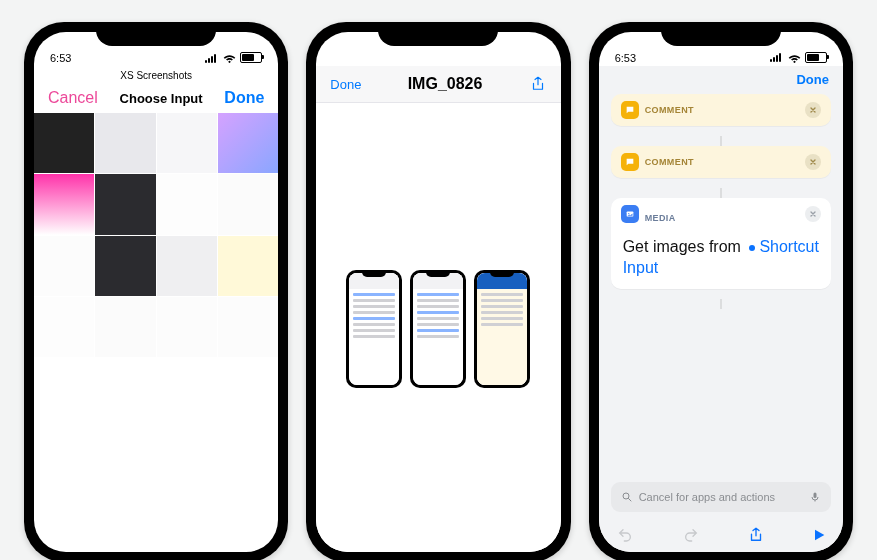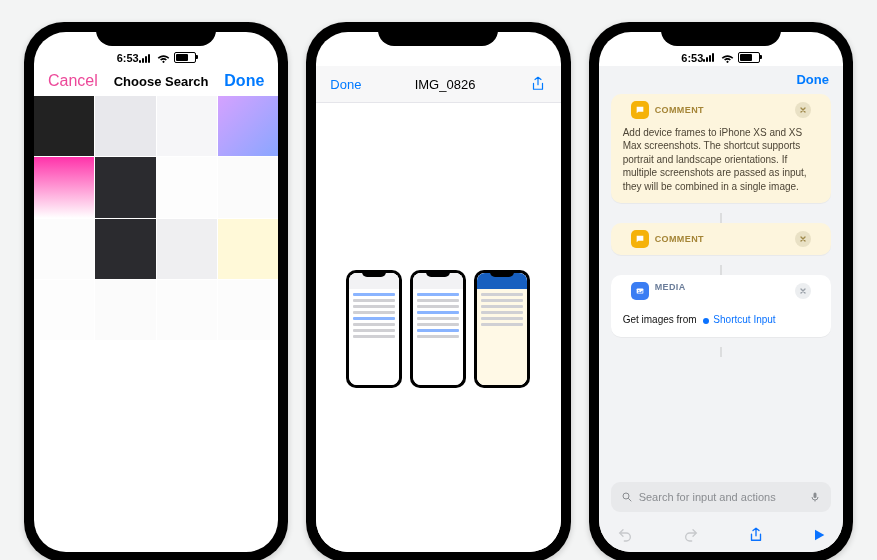--- a/index.html
+++ b/index.html
@@ -4,21 +4,21 @@
   <style>
     
     html,body{margin:0;padding:0;background:#f3f4f4;font-family:-apple-system,BlinkMacSystemFont,"Helvetica Neue",Arial,sans-serif;-webkit-font-smoothing:antialiased}
     .stage{width:877px;height:560px;position:relative;background:#f3f4f4;overflow:hidden}
     .row{display:flex;justify-content:space-between;gap:18px;padding:22px 24px 0}
     
     .phone{width:259px;height:520px;background:#000;border-radius:40px;position:relative;box-shadow:0 2px 6px rgba(0,0,0,.18);padding:10px}
     .screen{position:absolute;inset:10px;border-radius:32px;overflow:hidden;background:#fff}
     .notch{position:absolute;top:0;left:50%;transform:translateX(-50%);width:120px;height:24px;background:#000;border-radius:0 0 16px 16px;z-index:5}
     
-    .status{height:32px;display:flex;align-items:flex-end;justify-content:center;padding:0 16px 2px;font-size:11px;font-weight:700;color:#000}
+    .status{height:32px;display:flex;align-items:flex-end;justify-content:space-between;padding:0 16px 2px;font-size:11px;font-weight:400;color:#000}
     .status.light{color:#000}
     .sigs{display:flex;align-items:center;gap:4px}
     .bars{display:inline-block;width:14px;height:10px;position:relative}
     .bars i{position:absolute;bottom:0;width:2px;background:#000;border-radius:1px}
     .bars i:nth-child(1){left:0;height:3px}
     .bars i:nth-child(2){left:3px;height:5px}
     .bars i:nth-child(3){left:6px;height:7px}
     .bars i:nth-child(4){left:9px;height:9px}
     .wifi{width:13px;height:13px}
     .batt{display:inline-block;width:20px;height:9px;border:1px solid #000;border-radius:2px;position:relative}
@@ -42,21 +42,21 @@
     .t9{background:#fcfcfc}
     .t10{background:#2b2b2f}
     .t11{background:#efeff1}
     .t12{background:#fff9d8}
     .t13{background:#fdfdfd}
     .t14{background:#fbfbfb}
     .t15{background:#fcfcfc}
     .t16{background:#fcfcfc}
     
     .preview-nav{height:36px;display:flex;align-items:center;justify-content:space-between;padding:0 14px;background:#f7f7f8;border-bottom:1px solid #e5e5ea}
-    .preview-nav .ttl{font-weight:400;font-size:13px}
+    .preview-nav .ttl{font-weight:700;font-size:16px}
     .share{width:18px;height:18px;color:#007aff}
     .canvas{background:#fff;height:calc(100% - 36px - 32px);display:flex;align-items:center;justify-content:center}
     .mini-row{display:flex;gap:8px}
     .mini{width:56px;height:118px;background:#000;border-radius:10px;position:relative}
     .mini:before{content:"";position:absolute;inset:3px;background:#fff;border-radius:8px}
     .mini i{position:absolute;top:0;left:50%;transform:translateX(-50%);width:24px;height:7px;background:#000;border-radius:0 0 5px 5px;z-index:1}
     .mini .mc{position:absolute;inset:3px;border-radius:8px;overflow:hidden;background:#fff;display:flex;flex-direction:column}
     .mini .hd{height:16px;background:#f2f2f4}
     .mini .bd{flex:1;padding:4px;display:flex;flex-direction:column;gap:3px}
     .mini .ln{height:3px;border-radius:1px;background:#d0d0d4}
@@ -66,32 +66,32 @@
     
     .editor-body{background:#f2f3f5;height:calc(100% - 32px);overflow:hidden;display:flex;flex-direction:column}
     .ed-head{display:flex;align-items:center;justify-content:flex-end;height:28px;padding:0 14px}
     .ed-head .done{color:#007aff;font-weight:600;font-size:13px}
     .ed-title{display:flex;align-items:center;justify-content:space-between;padding:0 14px 8px}
     .ed-title h1{margin:0;font-size:21px;font-weight:800;color:#111}
     .pill{width:24px;height:24px;border-radius:50%;background:#0a84ff;display:flex;align-items:center;justify-content:center;color:#fff;font-weight:700}
     .cards{flex:1;overflow:hidden;padding:0 12px}
     .card{background:#fff;border-radius:10px;margin-bottom:10px;box-shadow:0 1px 0 rgba(0,0,0,.04)}
     .card.comment{background:#fdf5dd}
-    .card .chead{display:flex;align-items:center;justify-content:space-between;padding:7px 20px}
+    .card .chead{display:flex;align-items:center;justify-content:space-between;padding:7px 10px}
     .chip{width:18px;height:18px;border-radius:5px;background:#f5b20a;display:inline-flex;align-items:center;justify-content:center;margin-right:6px}
     .chip.blue{background:#3a7df3}
     .chip.gray{background:#9da3ab}
     svg{display:block}
     .clabel{font-size:9px;font-weight:700;letter-spacing:.4px;color:#a48436}
     .clabel.blue{color:#6b7d9a}
     .clabel.gray{color:#8a8f96}
     .close{width:16px;height:16px;border-radius:50%;background:#e9e1c5;display:flex;align-items:center;justify-content:center;color:#a08a4c}
     .close.white{background:#eceef0;color:#9aa0a8}
     .cbody{padding:0 12px 10px;font-size:10px;line-height:1.35;color:#4d4536}
-    .card.action .cbody{color:#111;font-size:10px;padding:6px 12px 10px}
+    .card.action .cbody{color:#111;font-size:16px;padding:6px 12px 10px}
     .token{color:#0a72ff}
     .dot{display:inline-block;width:6px;height:6px;border-radius:50%;background:#0a72ff;margin:0 4px;vertical-align:middle}
     .connector{height:10px;display:flex;justify-content:center}
     .connector i{width:2px;height:10px;background:#dcddde}
     .search{background:#e8e9eb;border-radius:9px;margin:6px 12px;display:flex;align-items:center;height:30px;padding:0 10px;gap:6px;color:#8a8d91;font-size:11px}
     .toolbar{height:34px;display:flex;align-items:center;justify-content:space-between;padding:0 16px;color:#c7c9cc}
     .toolbar .on{color:#0a72ff}
     .mic{margin-left:auto}
     
     .thumb:after{content:"";position:absolute;inset:6px;border-radius:2px}
@@ -115,23 +115,24 @@
                 <i></i>
               </span>
             <svg class="wifi" viewBox="0 0 24 24">
                 <path fill="#000" d="M12 18a2 2 0 1 0 0 4 2 2 0 0 0 0-4zm0-5c-2.5 0-4.7 1-6.3 2.6l2.1 2.1A6 6 0 0 1 12 16c1.6 0 3 .6 4.2 1.7l2.1-2.1A8.9 8.9 0 0 0 12 13zm0-5C7.8 8 4 9.7 1.3 12.4l2.1 2.1A12.9 12.9 0 0 1 12 11c3.3 0 6.3 1.3 8.6 3.5l2.1-2.1C20 9.7 16.2 8 12 8z"></path>
               </svg>
             <span class="batt">
                 <i></i>
               </span>
           </span>
         </div>
+        <div class="album">XS Screenshots</div>
         <div class="picker-head">
           <span class="blue" style="color:#ec4899">Cancel</span>
-          <span class="ttl">Choose Search</span>
+          <span class="ttl">Choose Input</span>
           <span class="blue" style="color:#007aff;font-weight:600">Done</span>
         </div>
         <div class="grid">
           <div class="thumb t1"></div>
           <div class="thumb t2"></div>
           <div class="thumb t3"></div>
           <div class="thumb t4"></div>
           <div class="thumb t5"></div>
           <div class="thumb t6"></div>
           <div class="thumb t7"></div>
@@ -253,21 +254,20 @@
                       </svg>
                   </span>
                   <span class="clabel">COMMENT</span>
                 </span>
                 <span class="close">
                   <svg width="8" height="8" viewBox="0 0 24 24">
                       <path stroke="currentColor" stroke-width="4" stroke-linecap="round" d="M6 6l12 12M18 6L6 18"></path>
                     </svg>
                 </span>
               </div>
-              <div class="cbody">Add device frames to iPhone XS and XS Max screenshots. The shortcut supports portrait and landscape orientations. If multiple screenshots are passed as input, they will be combined in a single image.</div>
             </div>
             <div class="connector">
                 <i></i>
               </div>
 
             <div class="card comment">
               <div class="chead">
                 <span style="display:flex;align-items:center">
                   <span class="chip">
                     <svg width="10" height="10" viewBox="0 0 24 24">
@@ -282,21 +282,21 @@
                     </svg>
                 </span>
               </div>
             </div>
             <div class="connector">
                 <i></i>
               </div>
 
             <div class="card action">
               <div class="chead">
-                <span style="display:flex;align-items:flex-start">
+                <span style="display:flex;align-items:flex-end">
                   <span class="chip blue">
                     <svg width="10" height="10" viewBox="0 0 24 24">
                         <rect x="4" y="6" width="16" height="12" rx="2" fill="#fff"></rect>
                         <circle cx="9" cy="11" r="1.5" fill="#3a7df3"></circle>
                         <path fill="#3a7df3" d="M6 16l4-3 3 2 5-4v5z"></path>
                       </svg>
                   </span>
                   <span class="clabel blue">MEDIA</span>
                 </span>
                 <span class="close white">
@@ -314,21 +314,21 @@
                 <i></i>
               </div>
 
           </div>
 
           <div class="search">
             <svg width="12" height="12" viewBox="0 0 24 24">
                 <circle cx="10" cy="10" r="6" fill="none" stroke="#8a8d91" stroke-width="2"></circle>
                 <path stroke="#8a8d91" stroke-width="2" stroke-linecap="round" d="M15 15l5 5"></path>
               </svg>
-            <span style="flex:1">Search for input and actions</span>
+            <span style="flex:1">Cancel for apps and actions</span>
             <svg width="12" height="14" viewBox="0 0 24 24" class="mic">
                 <rect x="9" y="3" width="6" height="11" rx="3" fill="#8a8d91"></rect>
                 <path fill="none" stroke="#8a8d91" stroke-width="2" d="M6 12a6 6 0 0 0 12 0M12 18v3"></path>
               </svg>
           </div>
 
           <div class="toolbar">
             <span>
               <svg width="20" height="16" viewBox="0 0 24 24">
                   <path fill="none" stroke="currentColor" stroke-width="2" stroke-linecap="round" d="M9 14l-5-5 5-5M4 9h10a6 6 0 0 1 0 12h-3"></path>

